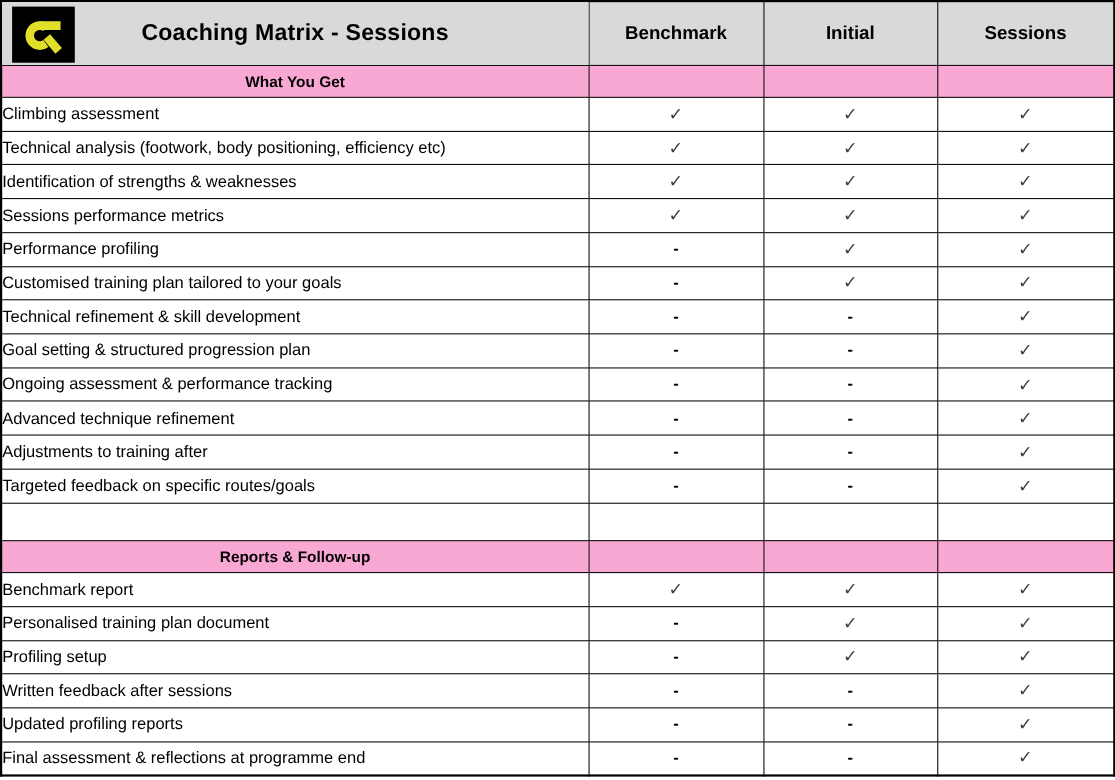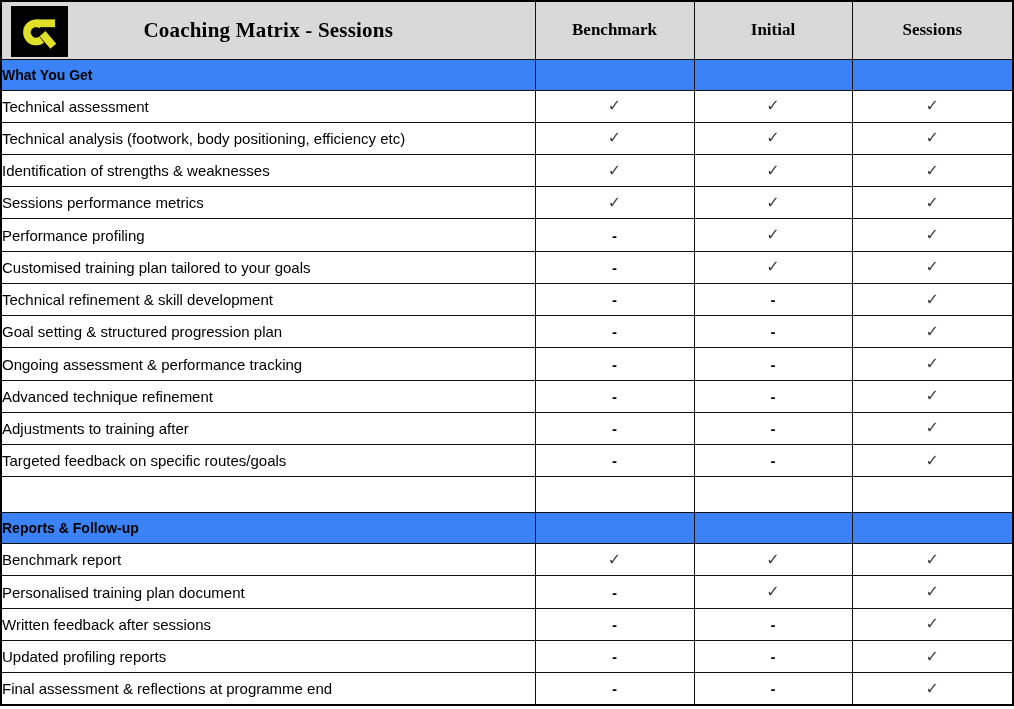--- a/index.html
+++ b/index.html
@@ -23,21 +23,21 @@
     border: 1.2px solid #111;
     padding: 0;
     vertical-align: middle;
   }
   
   col.c-label { width: 534px; }
   col.c-bench { width: 159px; }
   col.c-init  { width: 158px; }
   col.c-ongo  { width: 161px; }
 
-  tr.head-row { height: 58px; font-family: Liberation Serif, serif; }
+  tr.head-row { height: 58px; }
   tr.head-row th {
     background: #d9d9d9;
     font-size: 17px;
     font-weight: 700;
     text-align: center;
   }
   th.title-cell {
     position: relative;
     text-align: center;
   }
@@ -54,23 +54,24 @@
     height: 51px;
     background: #000;
     display: flex;
     align-items: center;
     justify-content: center;
   }
   .logo-box svg { display: block; }
 
   tr.section-row { height: 26px; }
   tr.section-row td {
-    background: #3b82f6;
+    background: #f9a8d4;
     font-weight: 700;
     font-size: 14px;
+    text-align: center;
   }
   td.label-cell {
     font-size: 15px;
     text-align: left;
     padding-left: 8px;
     white-space: nowrap;
     overflow: hidden;
   }
   tr.data-row { height: 27px; }
   td.mark-cell {
@@ -122,21 +123,21 @@
   </thead>
   <tbody>
     <tr class="section-row">
       <td class="label-cell">What You Get</td>
       <td></td>
       <td></td>
       <td></td>
     </tr>
 
     <tr class="data-row">
-      <td class="label-cell">Technical assessment</td>
+      <td class="label-cell">Climbing assessment</td>
       <td class="mark-cell mk-check">✓</td>
       <td class="mark-cell mk-check">✓</td>
       <td class="mark-cell mk-check">✓</td>
     </tr>
     <tr class="data-row">
       <td class="label-cell">Technical analysis (footwork, body positioning, efficiency etc)</td>
       <td class="mark-cell mk-check">✓</td>
       <td class="mark-cell mk-check">✓</td>
       <td class="mark-cell mk-check">✓</td>
     </tr>
@@ -221,20 +222,26 @@
       <td class="mark-cell mk-check">✓</td>
       <td class="mark-cell mk-check">✓</td>
     </tr>
     <tr class="data-row">
       <td class="label-cell">Personalised training plan document</td>
       <td class="mark-cell mk-dash">-</td>
       <td class="mark-cell mk-check">✓</td>
       <td class="mark-cell mk-check">✓</td>
     </tr>
     <tr class="data-row">
+      <td class="label-cell">Profiling setup</td>
+      <td class="mark-cell mk-dash">-</td>
+      <td class="mark-cell mk-check">✓</td>
+      <td class="mark-cell mk-check">✓</td>
+    </tr>
+    <tr class="data-row">
       <td class="label-cell">Written feedback after sessions</td>
       <td class="mark-cell mk-dash">-</td>
       <td class="mark-cell mk-dash">-</td>
       <td class="mark-cell mk-check">✓</td>
     </tr>
     <tr class="data-row">
       <td class="label-cell">Updated profiling reports</td>
       <td class="mark-cell mk-dash">-</td>
       <td class="mark-cell mk-dash">-</td>
       <td class="mark-cell mk-check">✓</td>

